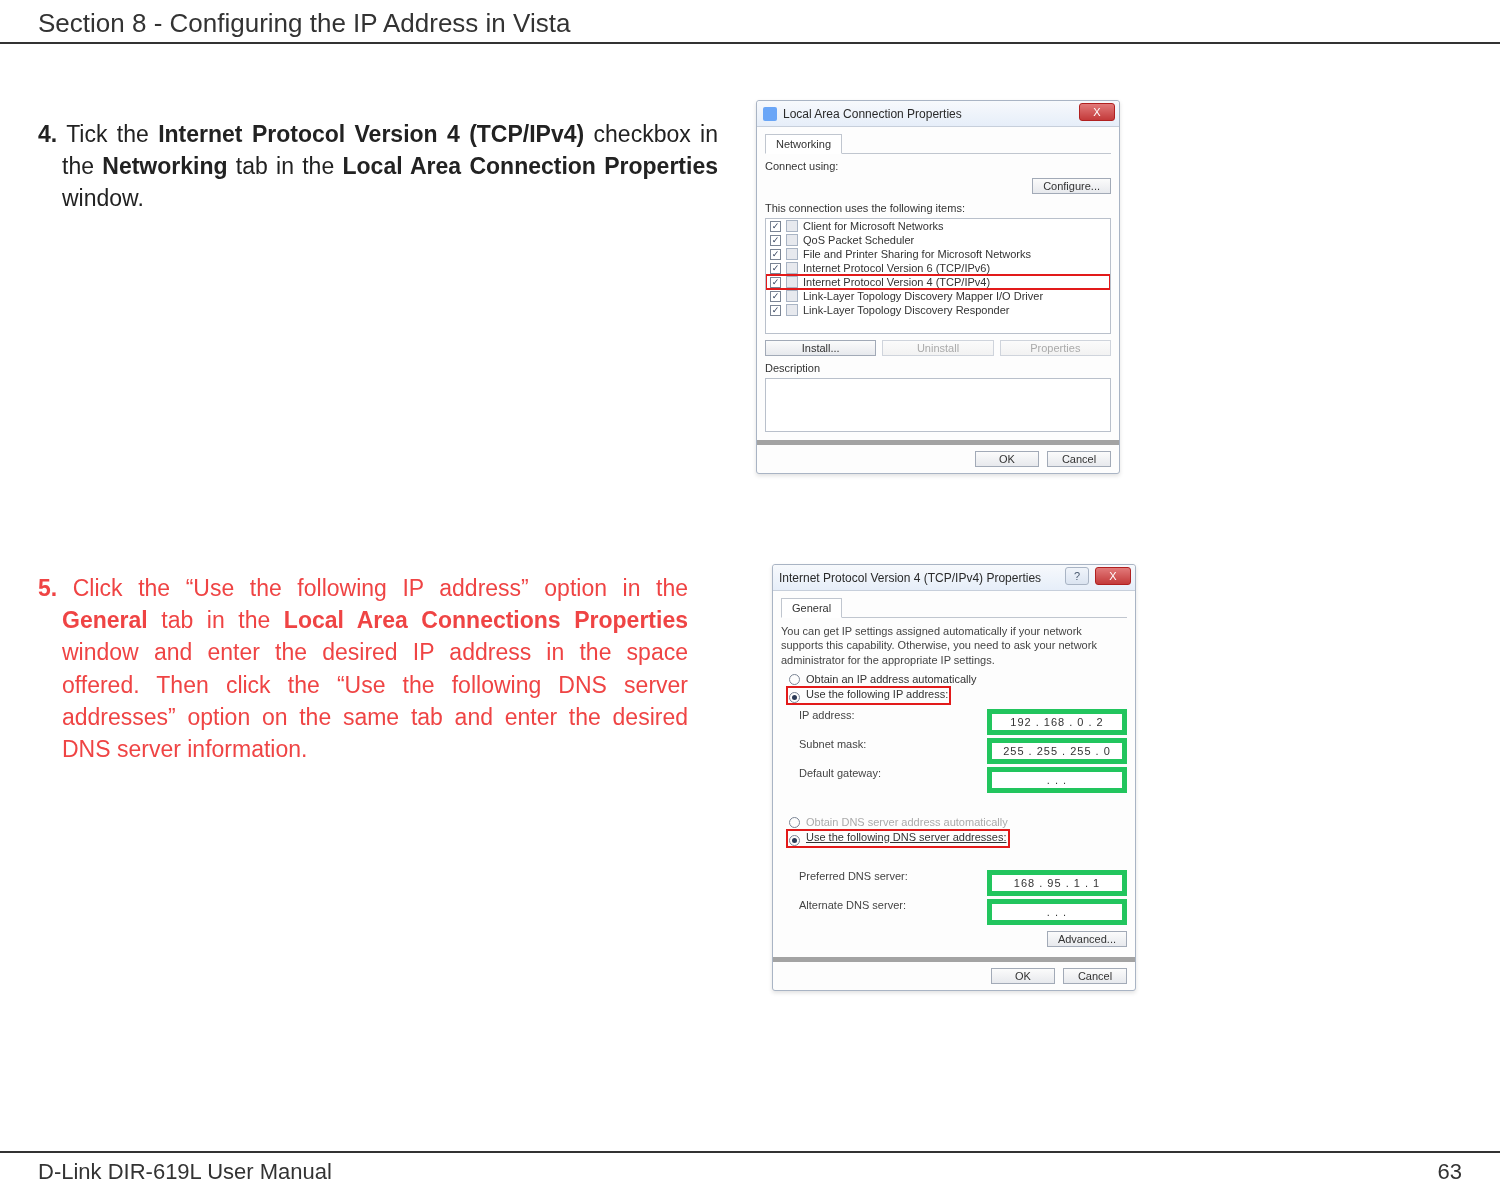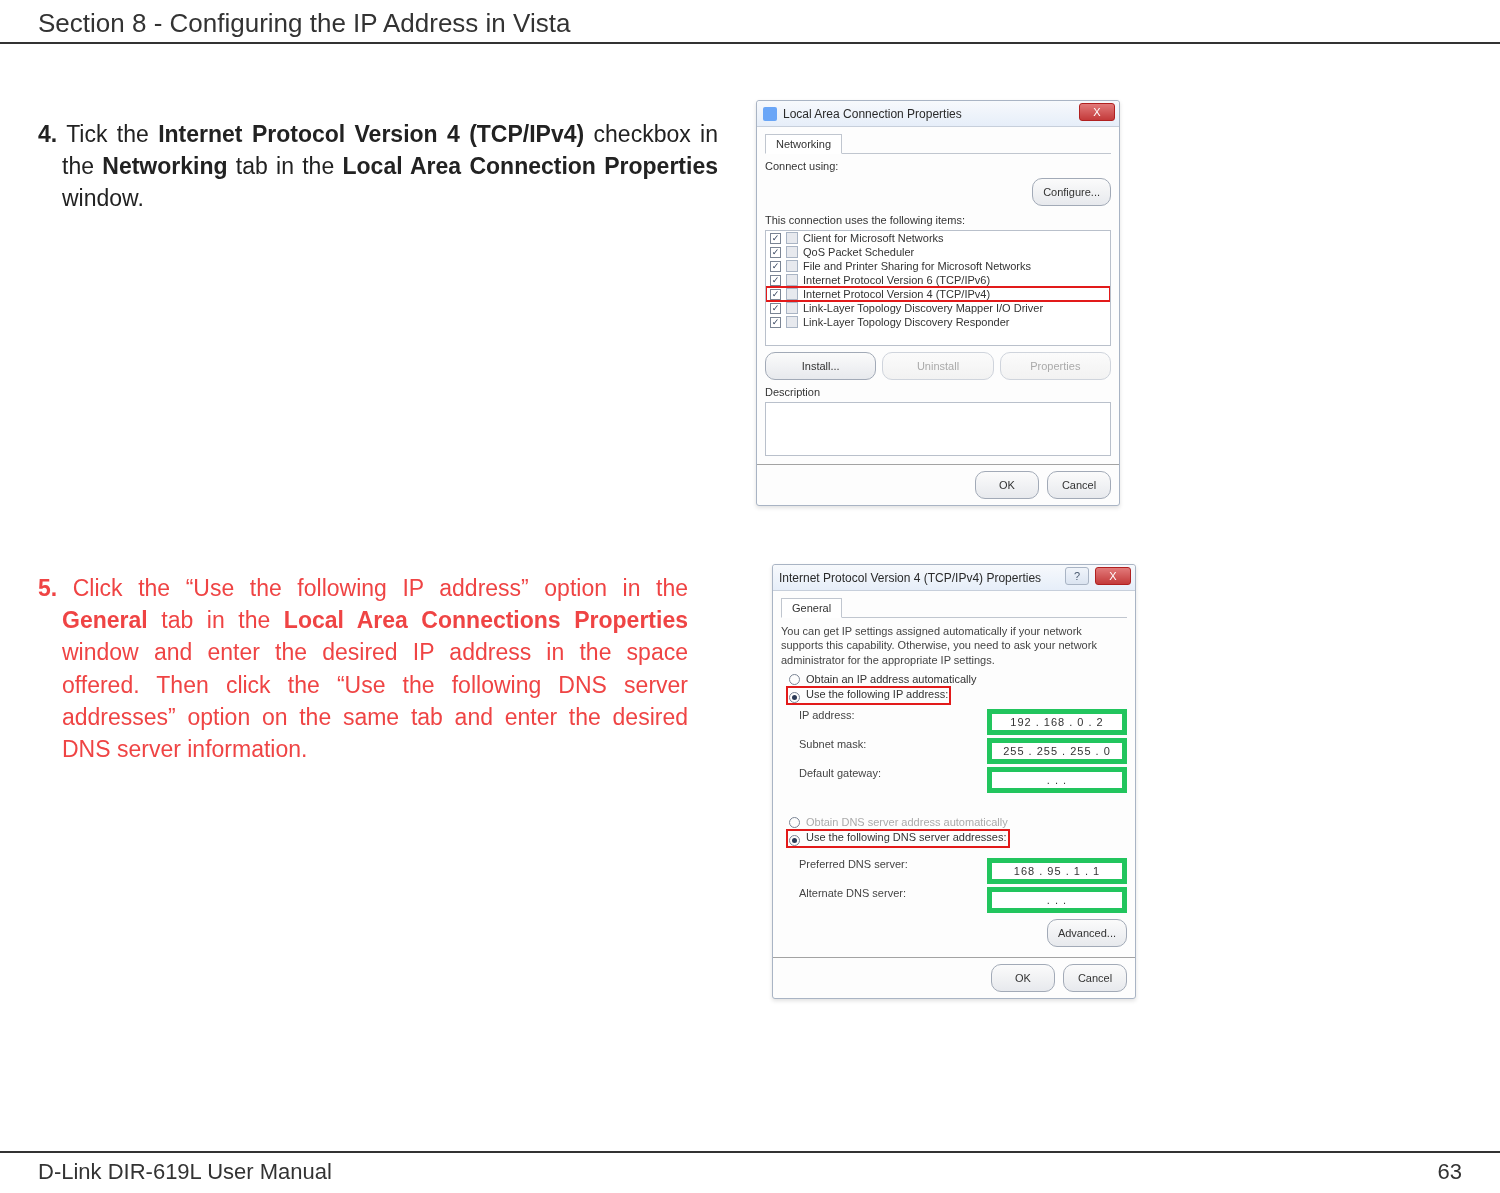--- a/index.html
+++ b/index.html
@@ -106,26 +106,26 @@
     .adapter-box {
       border: 1px solid #b9c0cb;
       background: #fff;
       padding: 4px 6px;
       display: flex; align-items: center;
     }
     .adapter-box .nic-icon { width: 14px; height: 12px; background: #7f9fd8; margin-right: 6px; border-radius: 1px; }
     .btn {
       display: inline-flex;
       align-items: center; justify-content: center;
-      height: 28px;
+      height: 16px;
       padding: 0 10px;
       font-size: 11px;
       background: linear-gradient(#fbfbfb, #e7e9ed);
       border: 1px solid #a2aab7;
-      border-radius: 10px;
+      border-radius: 0;
       color: #333;
     }
     .btn.disabled { color: #aaa; background: linear-gradient(#fbfbfb,#f2f2f2); border-color:#cfd4dc; }
     .cfg-row { display: flex; justify-content: flex-end; margin: 6px 0 8px 0; }
     .item-list {
       border: 1px solid #b9c0cb;
       background: #fff;
       height: 116px;
       overflow: hidden;
     }
@@ -151,21 +151,21 @@
     .action-row { display: flex; justify-content: space-between; margin: 6px 0; gap: 6px; }
     .desc-box {
       border: 1px solid #b9c0cb;
       background: #fff;
       height: 54px;
       padding: 3px 5px;
     }
     .dlg-footer {
       display: flex; justify-content: flex-end; gap: 8px;
       padding: 6px 8px;
-      border-top: 1px solid #a3a3a3;
+      border-top: 5px solid #a3a3a3;
     }
 
     
     .radio {
       width: 11px; height: 11px; border: 1px solid #7a8494; border-radius: 50%;
       display: inline-flex; align-items: center; justify-content: center;
       margin-right: 6px;
       vertical-align: -2px;
     }
     .radio.checked::after { content: ""; width: 5px; height: 5px; background: #2b3a56; border-radius: 50%; }
@@ -327,21 +327,21 @@
       <span class="ip-input">255 . 255 . 255 .  0</span>
     </div>
     <div class="form-row">
       <span class="lbl">Default gateway:</span>
       <span class="ip-input">.     .     .</span>
     </div>
 
     <div style="margin:23px 0 2px 8px; color:#aaa;">
       <span class="radio"></span><span>Obtain DNS server address automatically</span>
     </div>
-    <div class="highlight-box" style="margin:0 0 8px 6px; display:inline-block;">
+    <div class="highlight-box" style="margin:0 0 20px 6px; display:inline-block;text-decoration:underline;">
       <span class="radio checked"></span><span>Use the following DNS server addresses:</span>
     </div>
     <div class="form-row">
       <span class="lbl">Preferred DNS server:</span>
       <span class="ip-input">168 .  95  .  1  .  1</span>
     </div>
     <div class="form-row">
       <span class="lbl">Alternate DNS server:</span>
       <span class="ip-input">.     .     .</span>
     </div>

